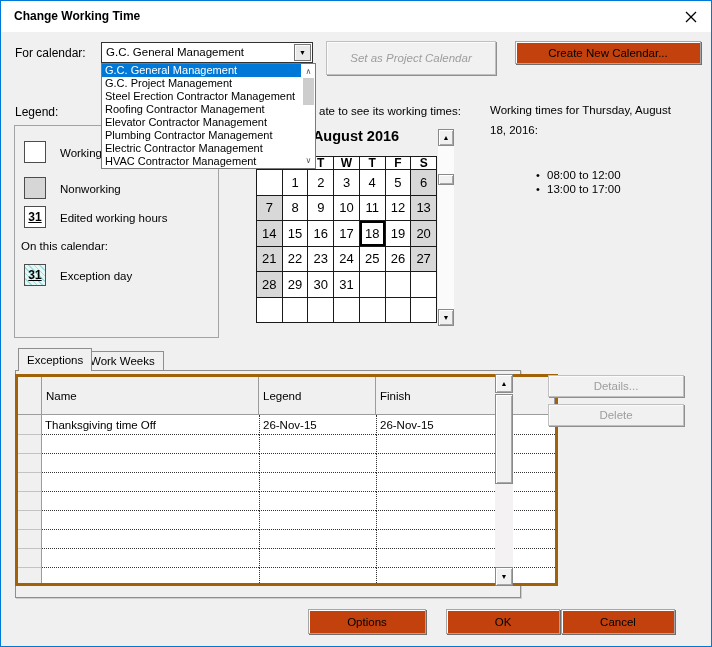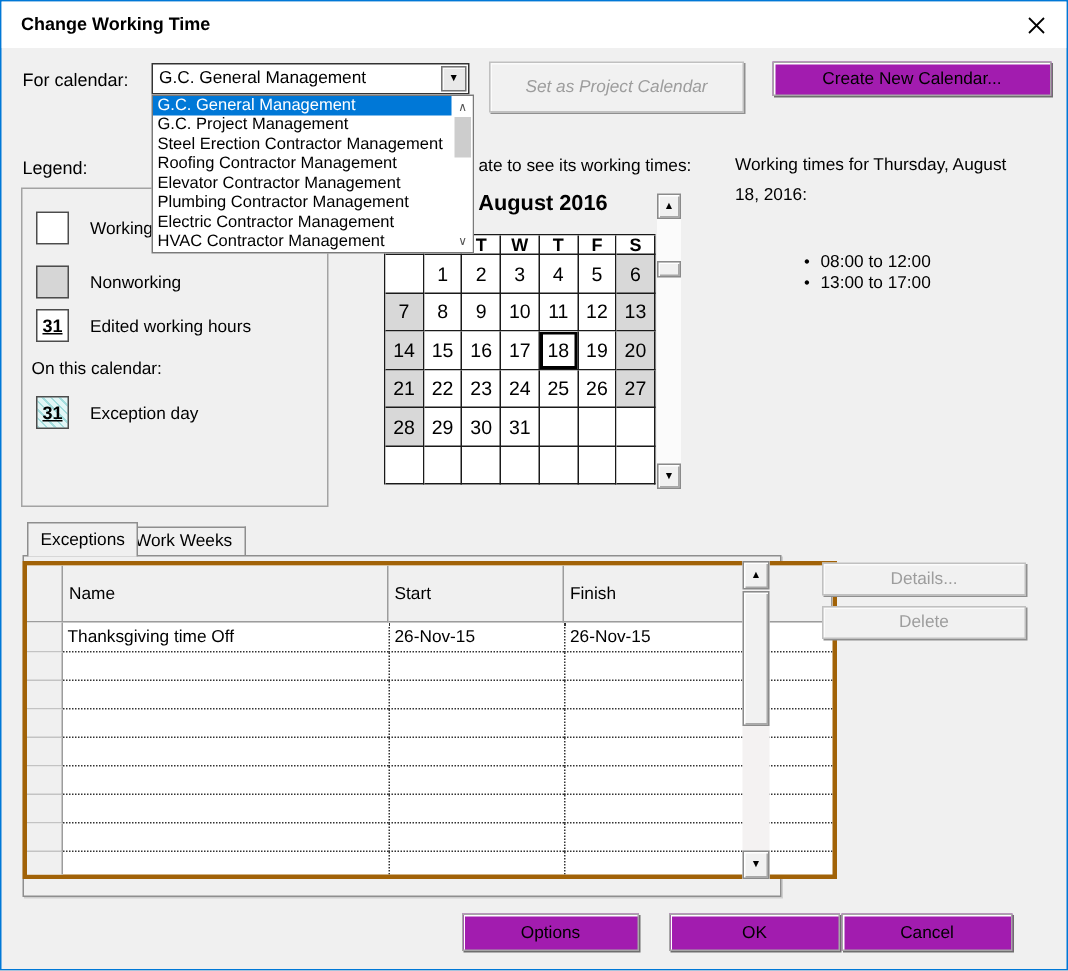--- a/index.html
+++ b/index.html
@@ -19,21 +19,21 @@
   .lbl { position:absolute; font-size:12px; }
   .combo { position:absolute; left:100px; top:41px; width:212px; height:21px;
     background:#fff; border:1px solid #333; }
   .combo-val { position:absolute; left:4px; top:3px; font-size:11.5px; white-space:nowrap; }
   .combo-arrow { position:absolute; right:1px; top:1px; width:17px; height:17px;
     background:#e9e9e9; border:1px solid #747474;
     box-shadow: inset 1px 1px 0 #fbfbfb; display:flex; align-items:center; justify-content:center;
     font-size:7px; color:#000; }
 
   .btn { position:absolute; display:flex; align-items:center; justify-content:center;
-    background:#a21caf; border:1px solid #a6a6a6; font-size:11.5px; color:#000;
+    background:#c2410c; border:1px solid #a6a6a6; font-size:11.5px; color:#000;
     box-shadow: 1px 1px 0 #6e6e6e, inset 1px 1px 0 #ffffff; }
   .btn.disabled { color:#9d9d9d; background:#f1f1f1; border-color:#c0c0c0;
     box-shadow: 1px 1px 0 #8f8f8f, inset 1px 1px 0 #fbfbfb; }
 
   
   .ddlist { position:absolute; left:100px; top:62px; width:215px; height:106px;
     background:#fff; border:1px solid #7a7a7a; z-index:50; }
   .dditem { position:relative; height:13px; line-height:13px; font-size:11px;
     padding-left:3px; width:199px; white-space:nowrap; overflow:hidden; }
   .dditem.selected { background:#0078d7; color:#fff; }
@@ -48,21 +48,21 @@
     border:1px solid #a3a3a3; }
   .swatch { position:absolute; left:9px; width:22px; height:22px; border:1px solid #4c4c4c;
     background:#fff; display:flex; align-items:center; justify-content:center;
     font-weight:bold; font-size:12px; text-decoration:underline; }
   .swatch.gray { background:#d6d6d6; }
   .swatch.hatch { background-color:#e2f6f6;
     background-image:repeating-linear-gradient(45deg, rgba(0,155,155,0.28) 0 1px, transparent 1px 4px); }
   .leg-lbl { position:absolute; left:45px; font-size:11.5px; white-space:nowrap; }
 
   
-  .cal-title { position:absolute; left:263px; top:127px; width:196px; text-align:center;
+  .cal-title { position:absolute; left:257px; top:127px; width:196px; text-align:center;
     font-weight:bold; font-size:14.5px; }
   .cal-grid { position:absolute; left:255px; top:155px; width:181px;
     display:grid; grid-template-columns:repeat(7,1fr); grid-template-rows:13px repeat(6,25.5px);
     border-top:1px solid #1a1a1a; border-left:1px solid #1a1a1a; background:#fff; }
   .cal-h, .cc { border-right:1px solid #1a1a1a; border-bottom:1px solid #1a1a1a;
     display:flex; align-items:center; justify-content:center; background:#fff; }
   .cal-h { font-weight:bold; font-size:12px; }
   .cc { font-size:13px; }
   .cc.we { background:#d8d8d8; }
   .cc.sel-day { box-shadow: inset 0 0 0 2px #000; }
@@ -216,21 +216,21 @@
   <div class="wt-line" style="top:156px;"><span class="wt-bullet">•</span><span>13:00 to 17:00</span></div>
 
   <div class="tab active">Exceptions</div>
   <div class="tab inactive">Work Weeks</div>
   <div class="tab-panel"></div>
 
   <div class="extable">
     <div class="t-row th-row">
       <div class="th-cell" style="width:24px;"></div>
       <div class="th-cell w-name">Name</div>
-      <div class="th-cell w-start">Start</div>
+      <div class="th-cell w-start">Legend</div>
       <div class="th-cell w-finish">Finish</div>
     </div>
     <div class="t-row dr filled">
       <div class="sel-cell"></div>
       <div class="d-cell w-name">Thanksgiving time Off</div>
       <div class="d-cell w-start">26-Nov-15</div>
       <div class="d-cell w-finish">26-Nov-15</div>
     </div>
     <div class="t-row dr">
         <div class="sel-cell"></div>

